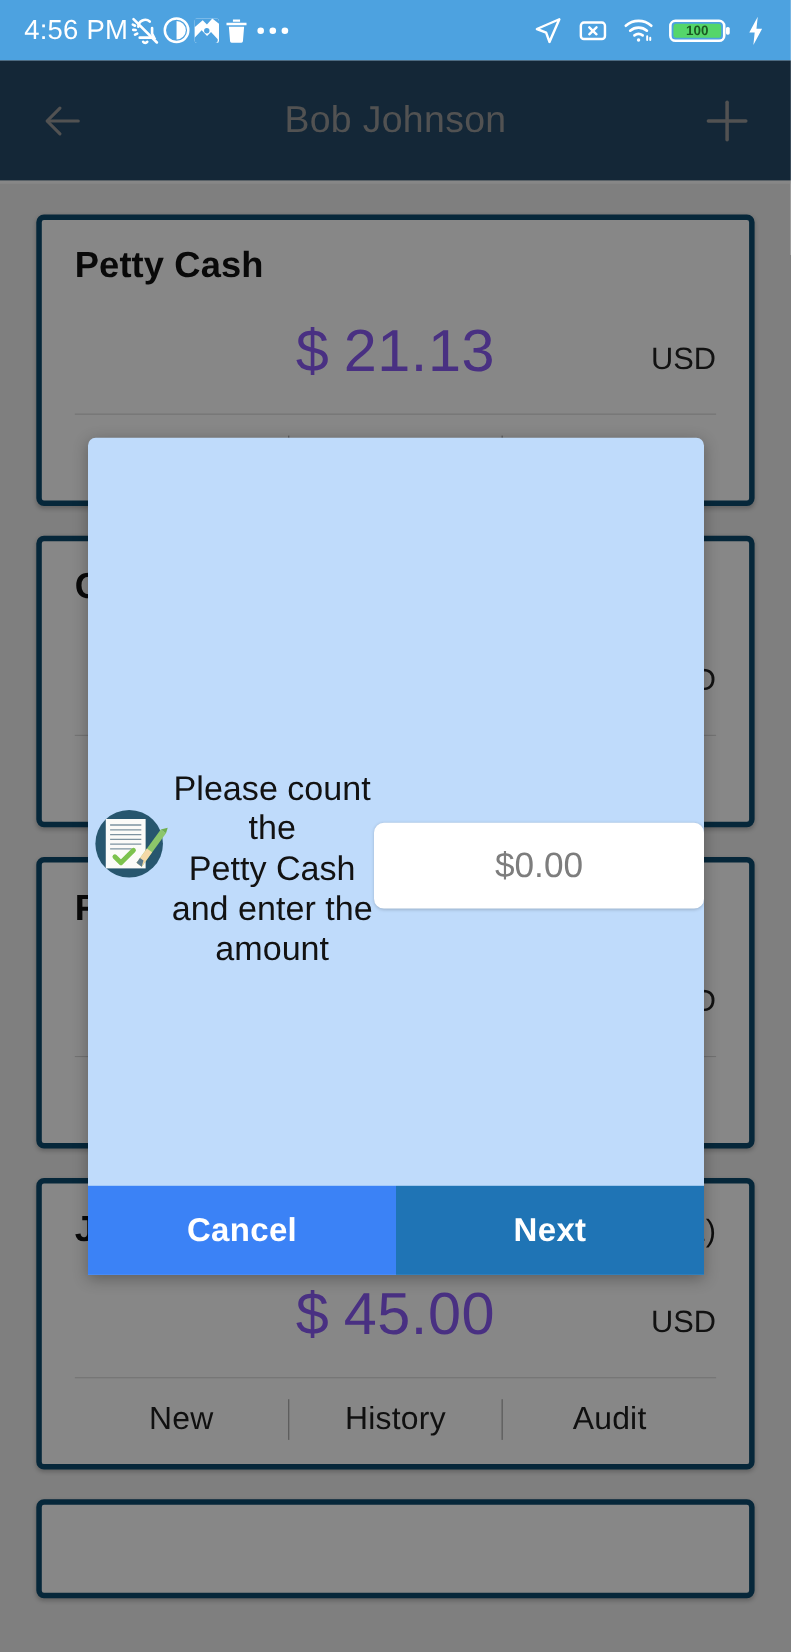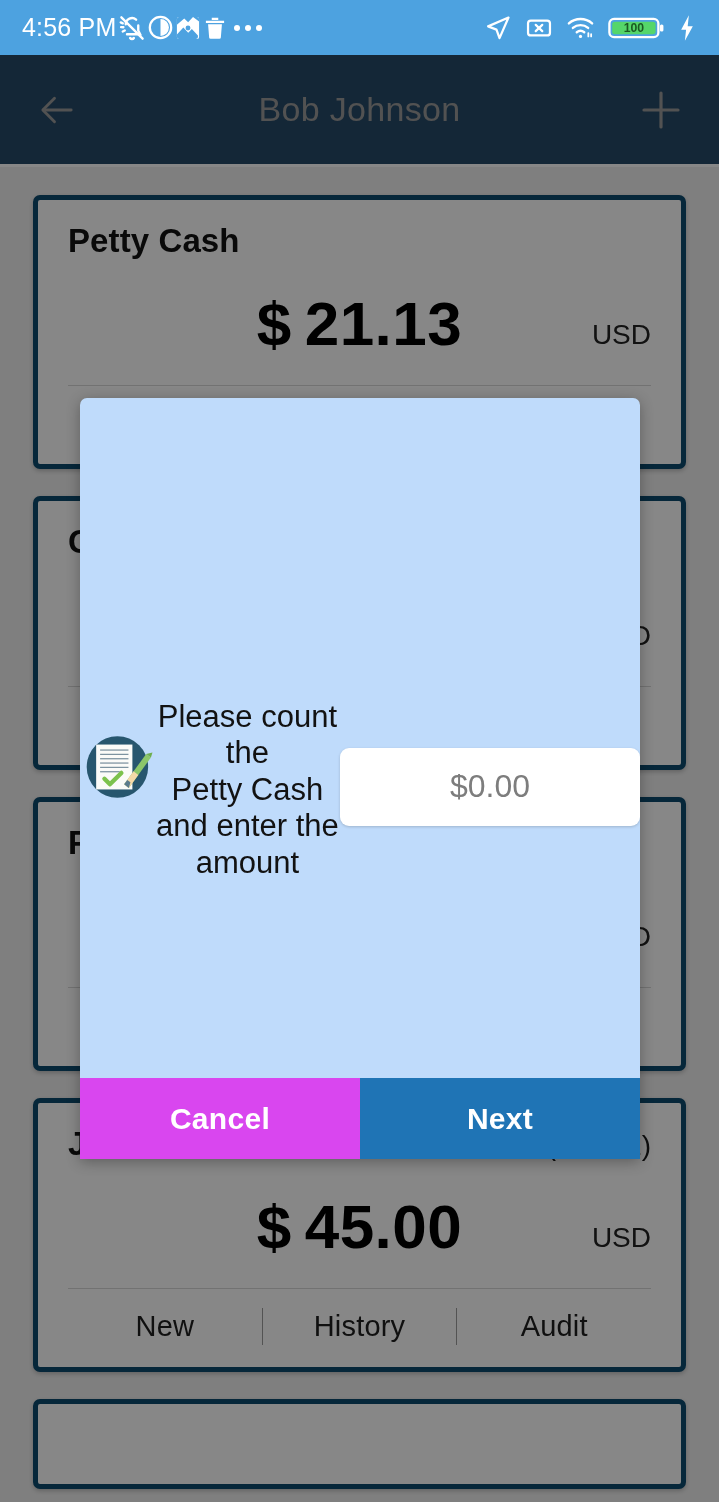--- a/index.html
+++ b/index.html
@@ -77,21 +77,21 @@
   }
   .card-mask {
     font-size:28px; font-weight:400; color:#1a1a1a;
   }
   .card-amount-row {
     display:flex; align-items:baseline; justify-content:center;
     position:relative;
     padding:22px 0 26px 0;
   }
   .card-amount {
-    font-size:62px; font-weight:700; color:#000000;
+    font-size:54px; font-weight:400; color:#8b5cf6;
     letter-spacing:0.5px;
   }
   .card-amount .cur { margin-right:13px; }
   .card-currency {
     position:absolute; right:0; bottom:34px;
     font-size:28px; color:#222222;margin-left:12px;
   }
   .card-divider {
     height:1px; background:#d7d7d7;
     margin:0 0 0 0;
@@ -158,21 +158,21 @@
   .dlg-btn {
     flex:1;
     display:flex; align-items:center; justify-content:center;
     font-size:30px; font-weight:700;
     color:#ffffff;
     letter-spacing:0.3px;
     border:none;
     font-family:"Liberation Sans", sans-serif;
     cursor:pointer;
   }
-  .dlg-cancel { background:#d946ef; }
+  .dlg-cancel { background:#3b82f6; }
   .dlg-next   { background:#1f74b5; }
 </style>
 </head>
 <body>
 
 <div id="screen">
 
   <div class="statusbar">
     <div class="sb-left">
       <span class="sb-time">4:56 PM</span>

